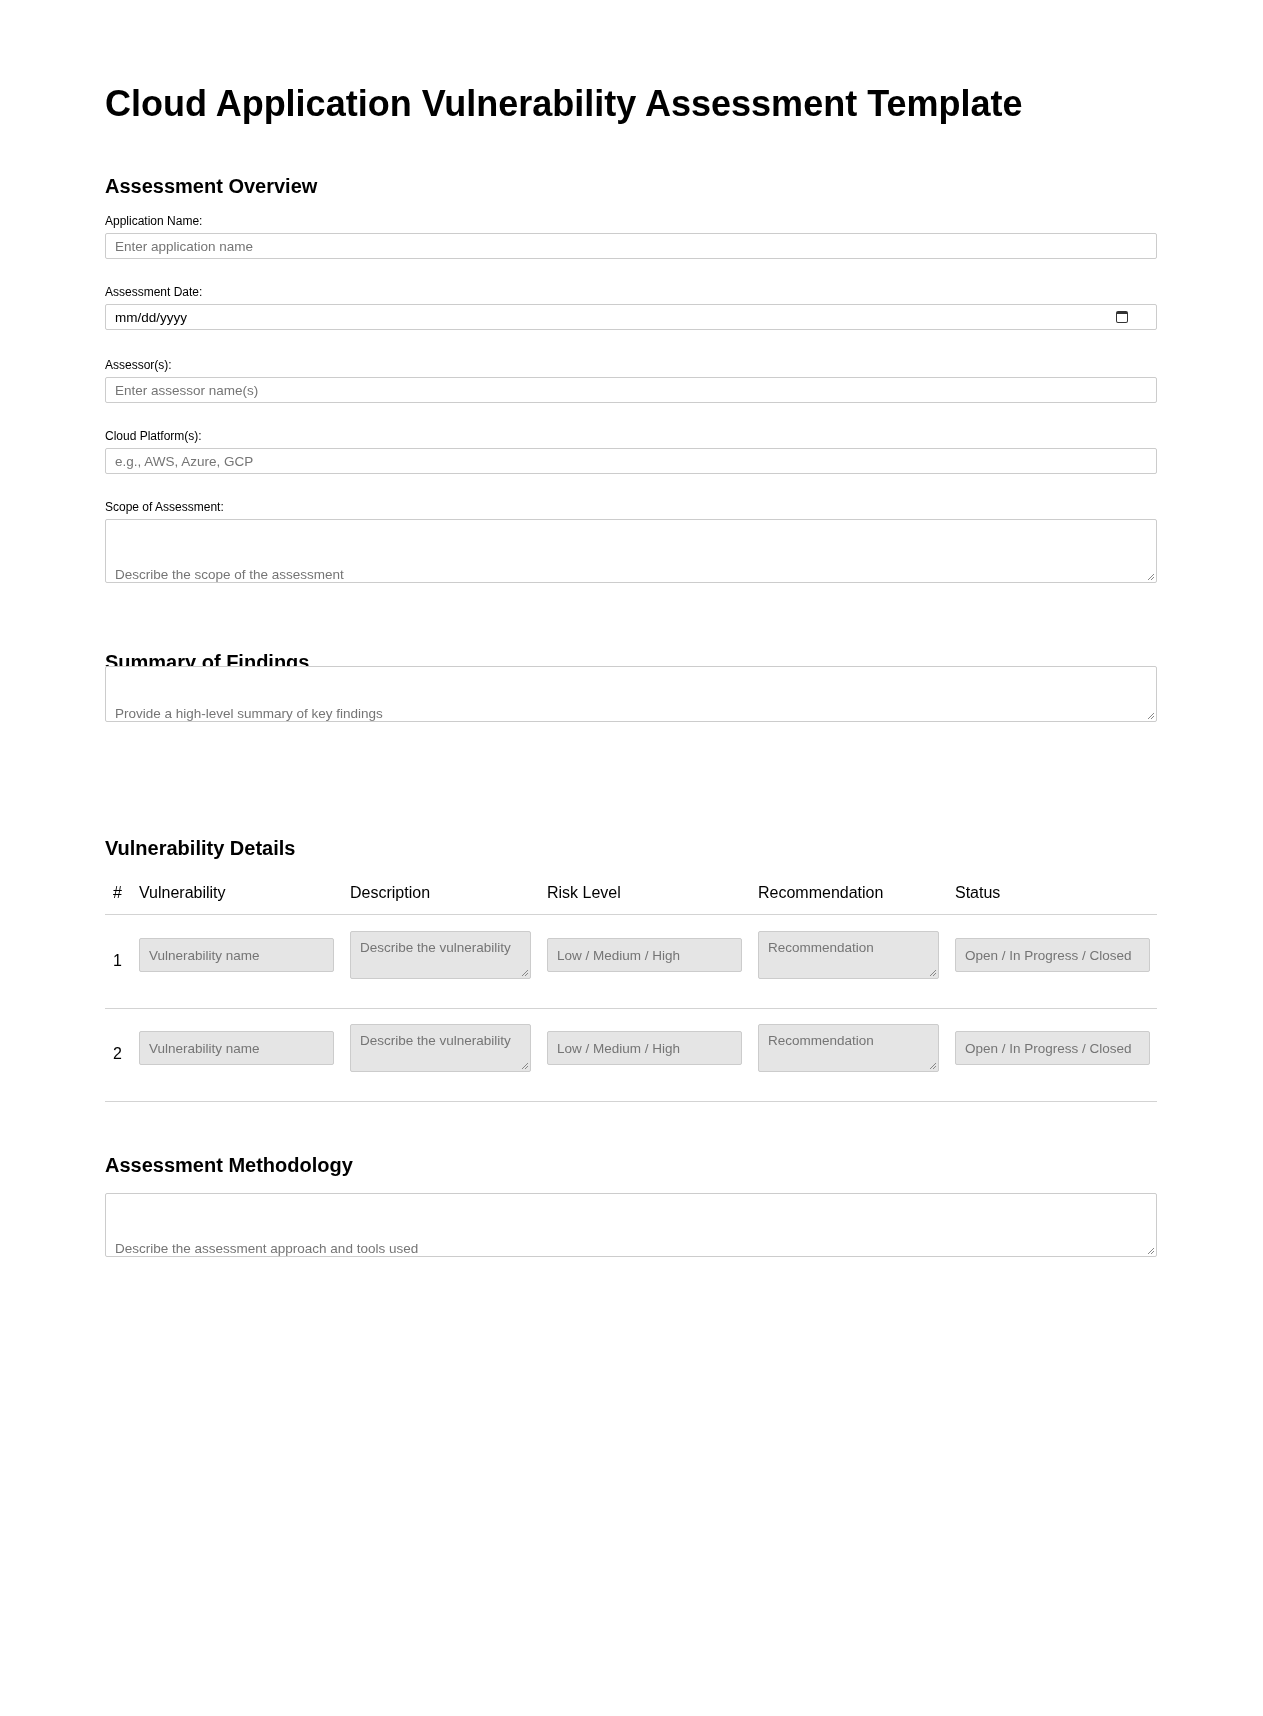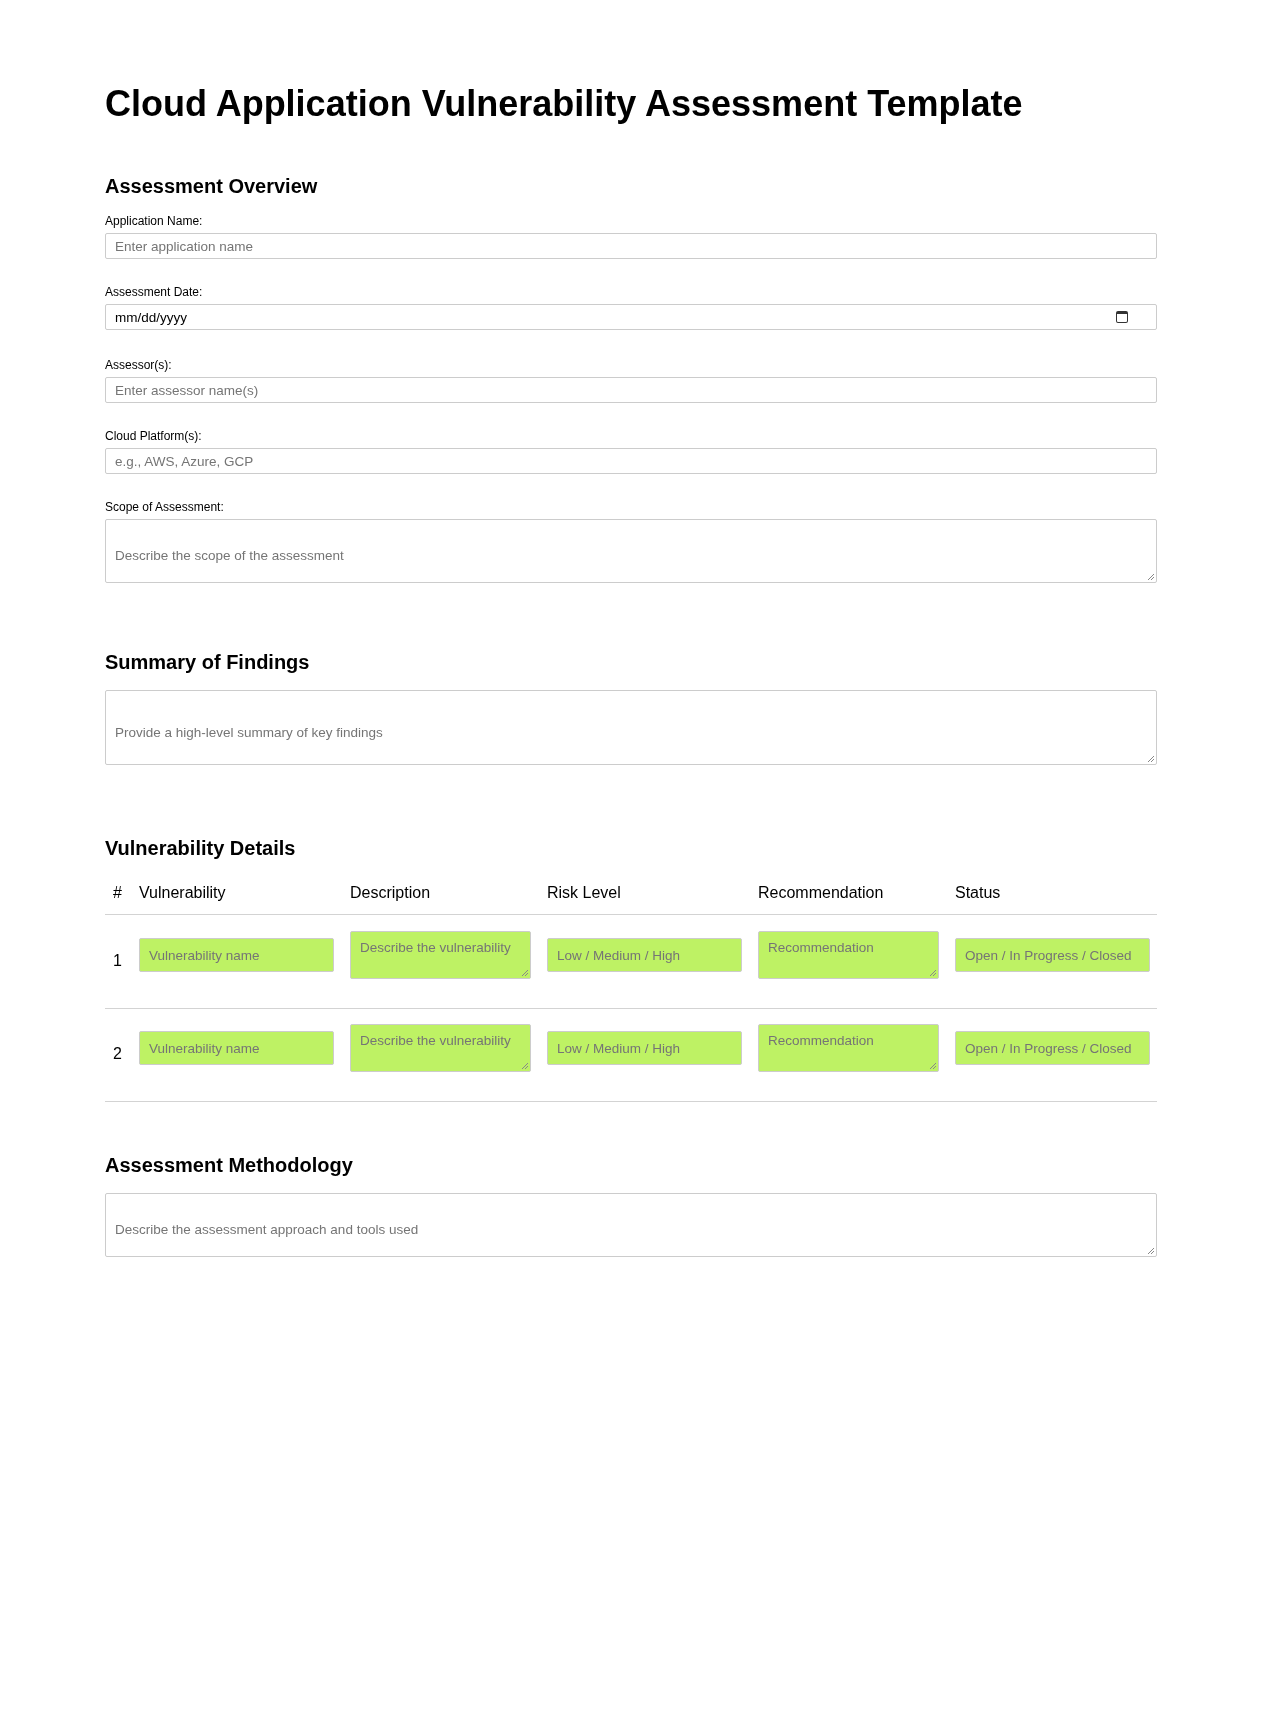--- a/index.html
+++ b/index.html
@@ -23,32 +23,32 @@
   .lbl {
     position: absolute; left: 0; font-size: 12px; line-height: 18px; white-space: nowrap;
   }
   .field {
     position: absolute; left: 0; width: 1052px;
     border: 1px solid #cccccc; border-radius: 2px; background: #fff;
     font-family: "Liberation Sans", sans-serif; font-size: 13.5px; color: #757575;
     padding: 0 9px; display: flex; align-items: center;
   }
   .field.input { height: 26px; }
-  .field.area { align-items: center; padding-top: 9px; }
+  .field.area { align-items: flex-end; padding-top: 9px; }
   .field.date { color: #000; justify-content: space-between; padding-right: 28px; }
   .resize {
     position: absolute; right: 1px; bottom: 1px; width: 8px; height: 8px;
   }
   .cal { width: 12px; height: 12px; border: 1.6px solid #333; border-top-width: 3px; border-radius: 2px; }
   
   .th { position: absolute; top: 884px; font-size: 16px; line-height: 18px; white-space: nowrap; }
   .hline { position: absolute; left: 0; width: 1052px; height: 1px; background: #d3d3d3; }
   .rownum { position: absolute; font-size: 16px; line-height: 18px; left: 8px; }
   .cell {
-    position: absolute; border: 1px solid #cccccc; border-radius: 2px; background: #bef264;
+    position: absolute; border: 1px solid #cccccc; border-radius: 2px; background: #e5e5e5;
     font-size: 13.5px; color: #757575; padding: 0 9px; display: flex; align-items: center;
     white-space: nowrap; overflow: hidden;
   }
   .cell.in { height: 34px; }
   .cell.ta { height: 48px; align-items: flex-start; padding-top: 8px; text-align: center; }
 </style>
 </head>
 <body>
 
 <div class="page">
@@ -79,21 +79,21 @@
 
   <div class="lbl" style="top:498px">Scope of Assessment:</div>
   <div class="field area" style="top:519px; height:64px">
     <span>Describe the scope of the assessment</span>
     <svg class="resize" viewBox="0 0 8 8">
         <path d="M7 1 L1 7 M7 4 L4 7" stroke="#888" stroke-width="1"></path>
       </svg>
   </div>
 
   <h2 style="top:648px">Summary of Findings</h2>
-  <div class="field area" style="top:690px; height:75px">
+  <div class="field area" style="top:666px; height:56px">
     <span>Provide a high-level summary of key findings</span>
     <svg class="resize" viewBox="0 0 8 8">
         <path d="M7 1 L1 7 M7 4 L4 7" stroke="#888" stroke-width="1"></path>
       </svg>
   </div>
 
   <h2 style="top:834px">Vulnerability Details</h2>
 
   <div>
     <div class="th" style="left:8px">#</div>

